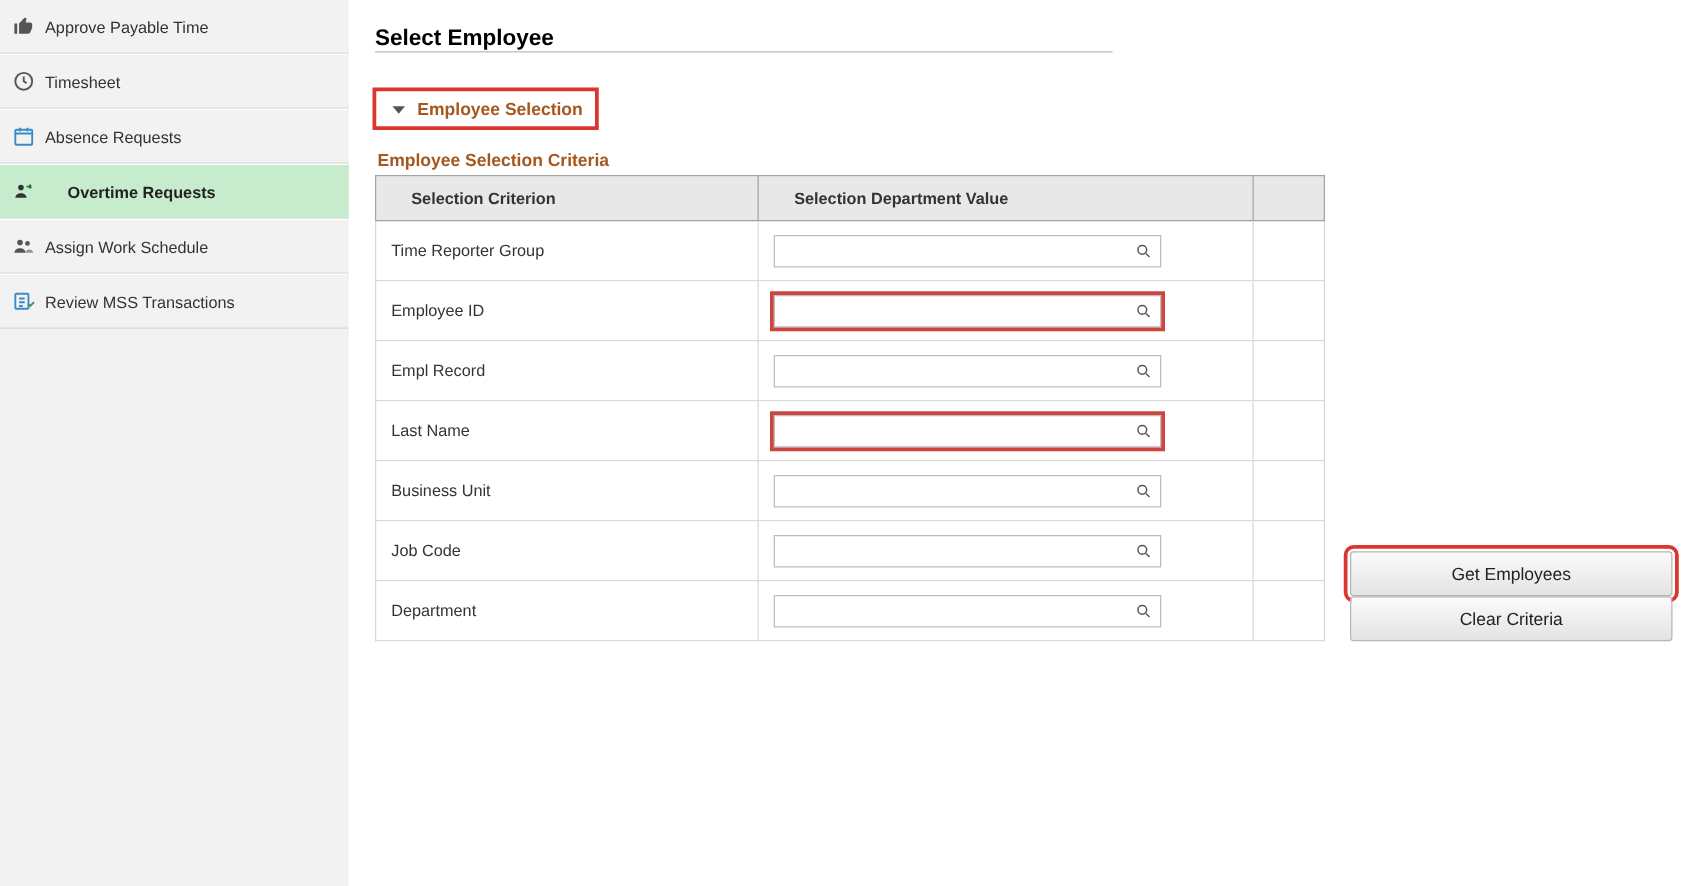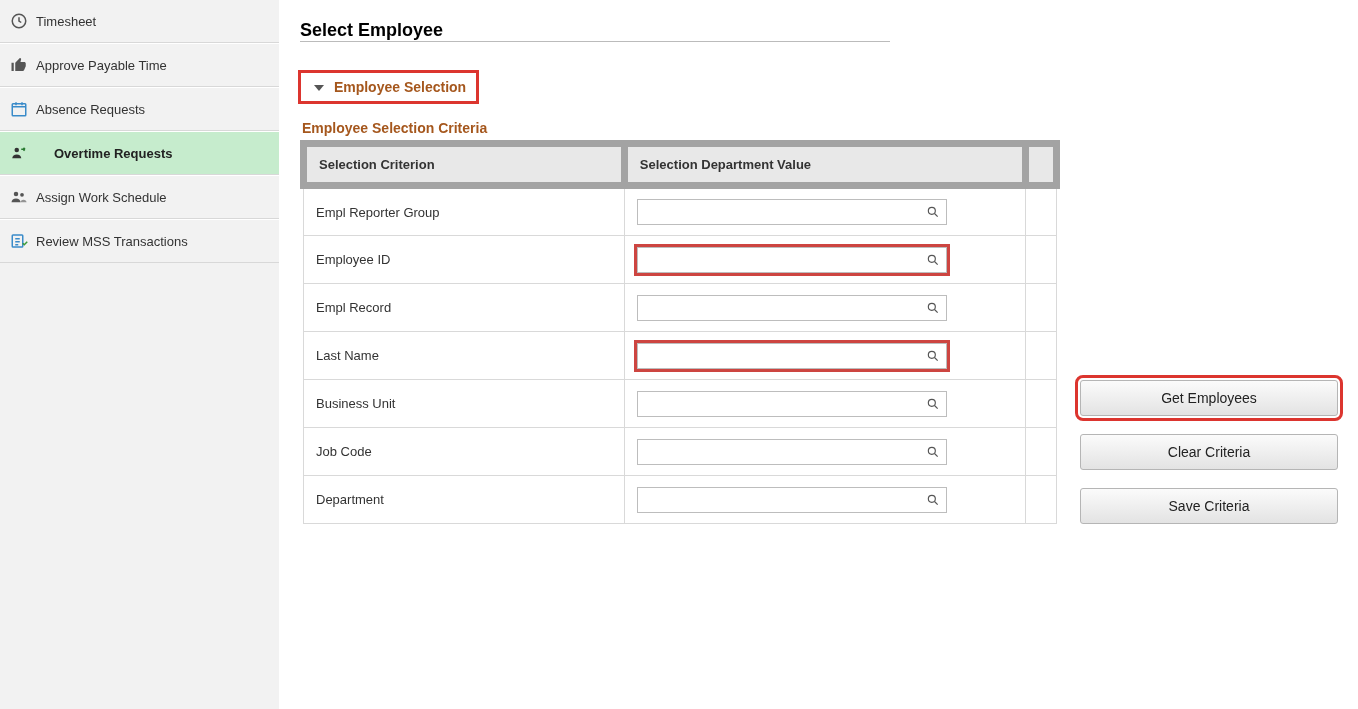--- a/index.html
+++ b/index.html
@@ -109,22 +109,22 @@
   }
   table.criteria {
     width: 100%;
     border-collapse: collapse;
     border: 1px solid #d9d9d9;
   }
   table.criteria th {
     background: #e8e8e8;
     font-weight: bold;
     text-align: left;
-    padding: 10px 12px;
-    border: 7px solid #a3a3a3;
+    padding: 10px 28px;
+    border: 1px solid #a3a3a3;
     color: #333;
     font-size: 13px;
   }
   table.criteria td {
     border: 1px solid #d9d9d9;
     padding: 10px 12px;
     vertical-align: middle;
     height: 48px;
   }
   table.criteria td.label-col { width: 320px; }
@@ -157,21 +157,20 @@
   }
   .lookup.hl {
     outline: 3px solid #cd4541;
   }
 
   
   .action-col {
     flex: 0 0 260px;
     display: flex;
     flex-direction: column;
-    gap: 18px;
   }
   .btn {
     background: linear-gradient(#fbfbfb, #e3e3e3);
     border: 1px solid #b5b5b5;
     border-radius: 3px;
     padding: 9px 0;
     font-size: 14px;
     text-align: center;
     cursor: pointer;
     width: 258px;
@@ -183,34 +182,34 @@
   }
 
   svg { display: block; }
 </style>
 </head>
 <body>
 
 <nav class="sidebar">
   <div class="nav-item">
     <span class="icon">
+      <svg viewBox="0 0 24 24" width="18" height="18" fill="currentColor">
+          <path d="M2 20h3V9H2v11zm19-10c0-1.1-.9-2-2-2h-5l.8-3.8c.05-.22.02-.46-.08-.66-.23-.45-.69-.74-1.22-.74-.38 0-.73.15-1 .41L7 9v11h10c.82 0 1.54-.5 1.84-1.22l2.03-4.74c.09-.23.13-.47.13-.72V10z"></path>
+        </svg>
+    </span>
+    <span class="nav-label">Approve Payable Time</span>
+  </div>
+  <div class="nav-item">
+    <span class="icon">
       <svg viewBox="0 0 24 24" width="18" height="18" fill="none" stroke="currentColor" stroke-width="2">
           <circle cx="12" cy="12" r="9"></circle>
           <path d="M12 7v5l3 2"></path>
         </svg>
     </span>
     <span class="nav-label">Timesheet</span>
-  </div>
-  <div class="nav-item">
-    <span class="icon">
-      <svg viewBox="0 0 24 24" width="18" height="18" fill="currentColor">
-          <path d="M2 20h3V9H2v11zm19-10c0-1.1-.9-2-2-2h-5l.8-3.8c.05-.22.02-.46-.08-.66-.23-.45-.69-.74-1.22-.74-.38 0-.73.15-1 .41L7 9v11h10c.82 0 1.54-.5 1.84-1.22l2.03-4.74c.09-.23.13-.47.13-.72V10z"></path>
-        </svg>
-    </span>
-    <span class="nav-label">Approve Payable Time</span>
   </div>
   <div class="nav-item">
     <span class="icon">
       <svg viewBox="0 0 24 24" width="18" height="18" fill="none" stroke="#3a8bc9" stroke-width="2">
           <rect x="3" y="5" width="18" height="16" rx="1"></rect>
           <path d="M3 9h18M8 3v4M16 3v4"></path>
         </svg>
     </span>
     <span class="nav-label">Absence Requests</span>
   </div>
@@ -265,21 +264,21 @@
       <table class="criteria">
         <thead>
           <tr>
             <th>Selection Criterion</th>
             <th>Selection Department Value</th>
             <th></th>
           </tr>
         </thead>
         <tbody id="criteria-body">
             <tr>
-              <td class="label-col">Empl Reporter Group</td>
+              <td class="label-col">Time Reporter Group</td>
               <td class="value-col">
                 <div class="lookup">
                   <input style="">
                   <span class="mag">
                     <svg viewBox="0 0 24 24" width="14" height="14" fill="none" stroke="currentColor" stroke-width="2">
                       <circle cx="10" cy="10" r="6"></circle>
                       <path d="M20 20l-5-5"></path>
                     </svg>
                   </span>
                 </div>
@@ -376,17 +375,16 @@
               </td>
               <td class="blank-col"></td>
             </tr>
           </tbody>
       </table>
     </div>
 
     <div class="action-col">
       <div class="btn btn-hl">Get Employees</div>
       <div class="btn">Clear Criteria</div>
-      <div class="btn">Save Criteria</div>
     </div>
   </div>
 
 </main>
 
 </body></html>

